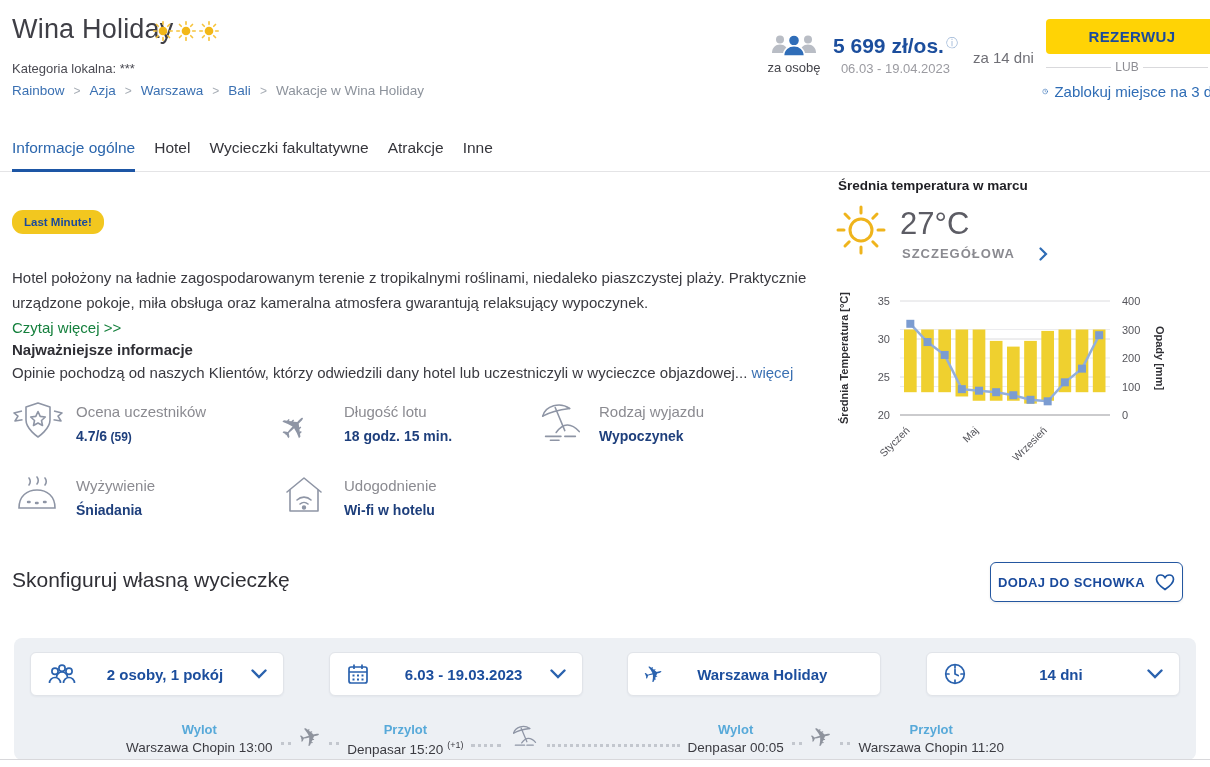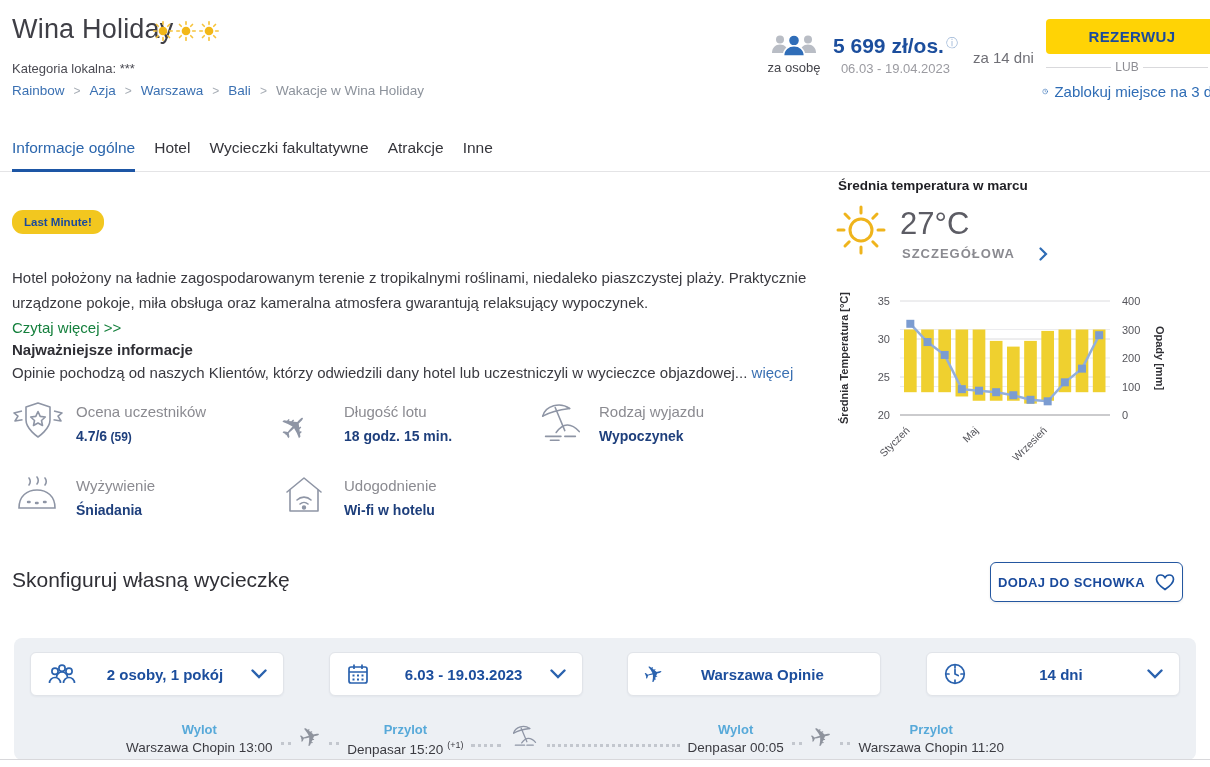--- a/index.html
+++ b/index.html
@@ -392,21 +392,21 @@
             <svg width="16" height="10" viewBox="0 0 16 10" fill="none" stroke="#2a62ae" stroke-width="2.4" stroke-linecap="round">
               <path d="M1.5 1.5 L8 8 L14.5 1.5"></path>
             </svg>
           </span>
       </div>
 
       <div class="selector">
         <span class="sicon">
             <span class="glyph-plane-blue">✈</span>
           </span>
-        <span class="svalue">Warszawa Opinie</span>
+        <span class="svalue">Warszawa Holiday</span>
         <span class="schevron"></span>
       </div>
 
       <div class="selector">
         <span class="sicon">
           <svg width="24" height="24" viewBox="0 0 24 24" fill="none" stroke="#2a62ae" stroke-width="1.7" stroke-linecap="round">
             <circle cx="12" cy="12" r="9.3"></circle>
               <path d="M12 3.5 V6 M12 18 V20.5 M3.5 12 H6 M18 12 H20.5"></path>
               <path d="M12 7.5 V12 L15.2 13.6"></path>
           </svg>

